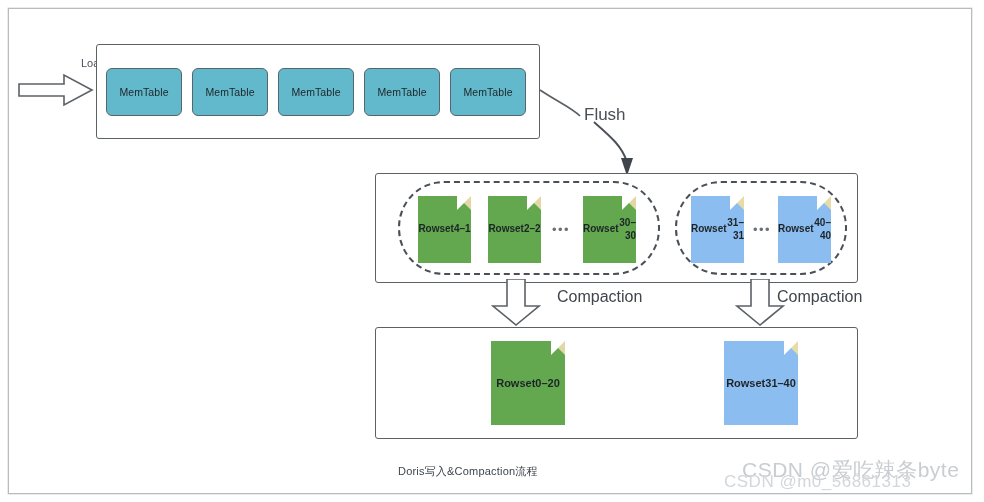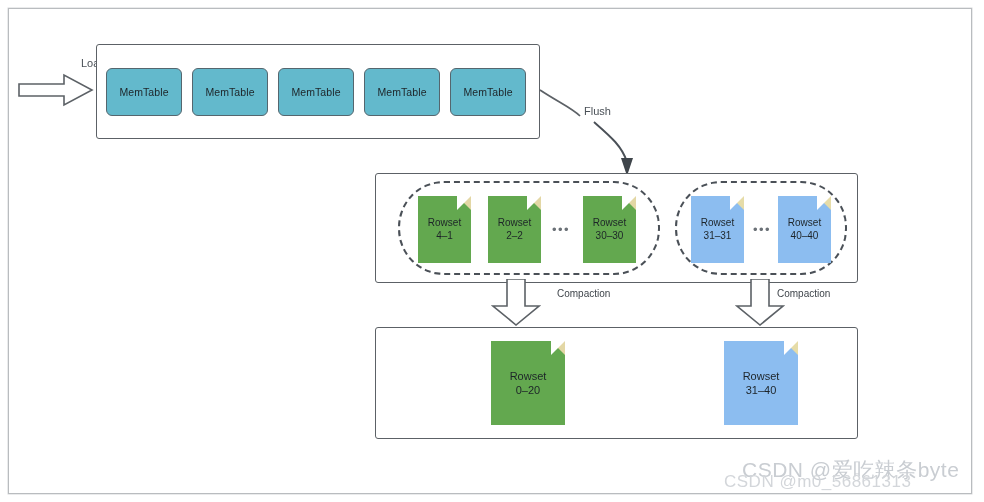--- a/index.html
+++ b/index.html
@@ -78,21 +78,21 @@
     top: 73px;
     width: 76px;
     height: 34px;
   }
 
   
   .flush-label {
     position: absolute;
     left: 584px;
     top: 105px;
-    font-size: 11px;
+    font-size: 17px;
     color: #4a5057;
   }
   .flush-arrow {
     position: absolute;
     left: 538px;
     top: 88px;
     width: 130px;
     height: 92px;
   }
 
@@ -124,24 +124,25 @@
 
   
   .rowset {
     position: absolute;
     box-sizing: border-box;
     font-size: 10px;
     color: #1d2428;
     line-height: 12.5px;
     text-align: right;
     display: flex;
-    flex-direction: column;
+    flex-direction: row;
     align-items: center;
     justify-content: center;
     background: #63a84f;
+    font-weight: bold;
   }
   .rowset.blue { background: #8cbdf0; }
   .rowset .fold {
     position: absolute;
     top: 0;
     right: 0;
     width: 0;
     height: 0;
     border-style: solid;
     border-width: 0 14px 14px 0;
@@ -165,21 +166,21 @@
   .ellipsis {
     position: absolute;
     font-size: 13px;
     color: #6b7177;
     letter-spacing: 1.5px;
   }
 
   
   .compaction-label {
     position: absolute;
-    font-size: 10px;
+    font-size: 16px;
     color: #3f454b;
   }
   .fat-arrow {
     position: absolute;
     width: 50px;
     height: 48px;
   }
 
   
   .result-band {
@@ -309,17 +310,18 @@
     <span class="rs-text">0–20</span>
   </div>
 
   <div class="rowset blue" style="left:724px; top:341px; width:74px; height:84px; font-size:11px; line-height:14px;">
     <span class="fold"></span>
     <span class="fold-shade"></span>
     <span class="rs-text">Rowset</span>
     <span class="rs-text">31–40</span>
   </div>
 
+  <div class="caption">Doris写入&amp;Compaction流程</div>
 
   <div class="watermark-main">CSDN @爱吃辣条byte</div>
   <div class="watermark-sub">CSDN @m0_56861313</div>
 
 </div>
 
 </body></html>

